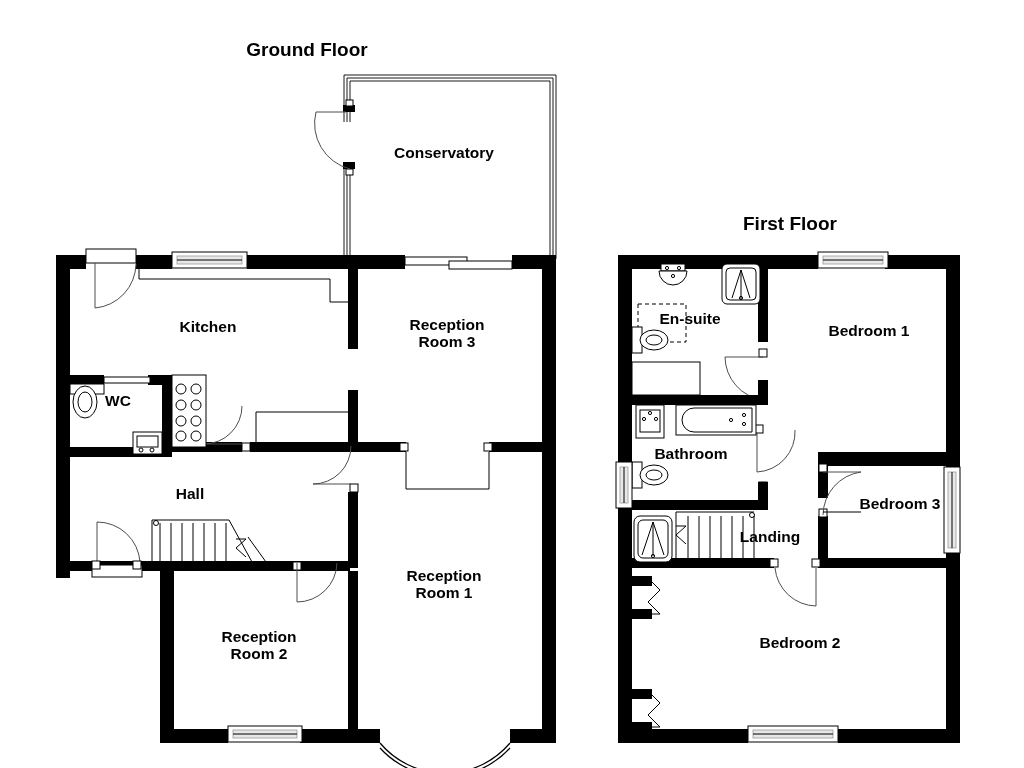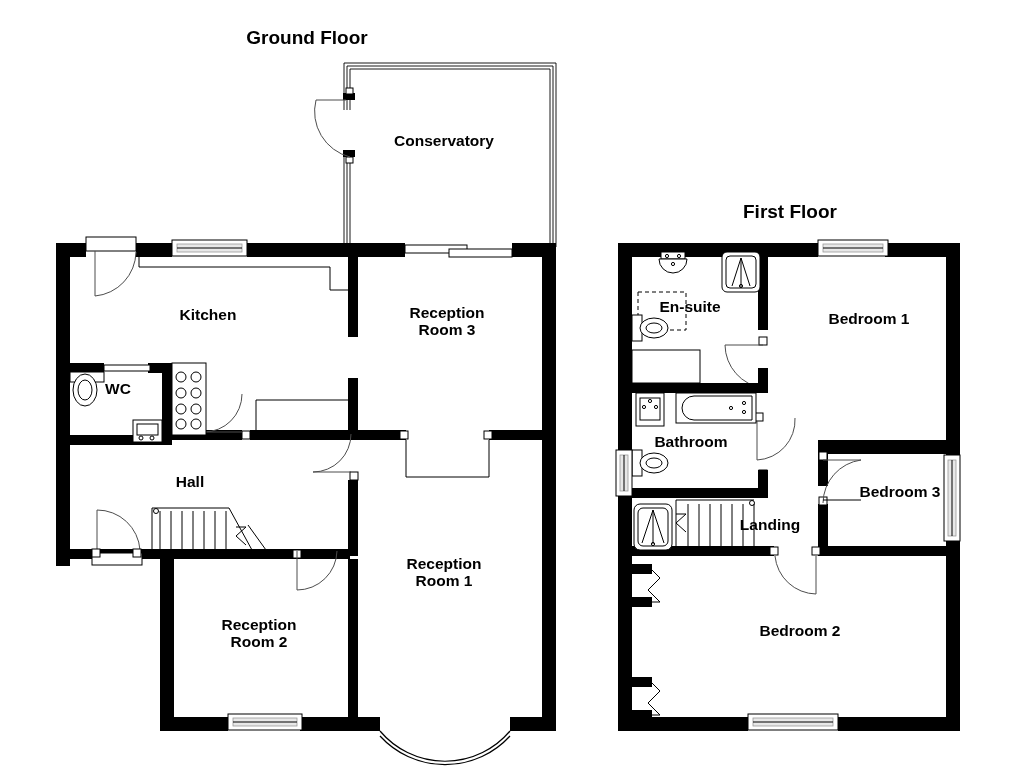--- a/index.html
+++ b/index.html
@@ -9,21 +9,21 @@
   }
   body {
     width: 1024px;
     height: 768px;
     font-family: "Liberation Sans", sans-serif;
     overflow: hidden;
     position: relative;
   }
   #plan-root {
     position: absolute;
-    left: 0; top: 0;
+    left: 0; top: 12px;
     width: 1024px;
     height: 588px;
     text-decoration: underline;
   }
   svg.floorplan {
     display: block;
     width: 1024px;
     height: 768px;
   }
   .floor-title {

